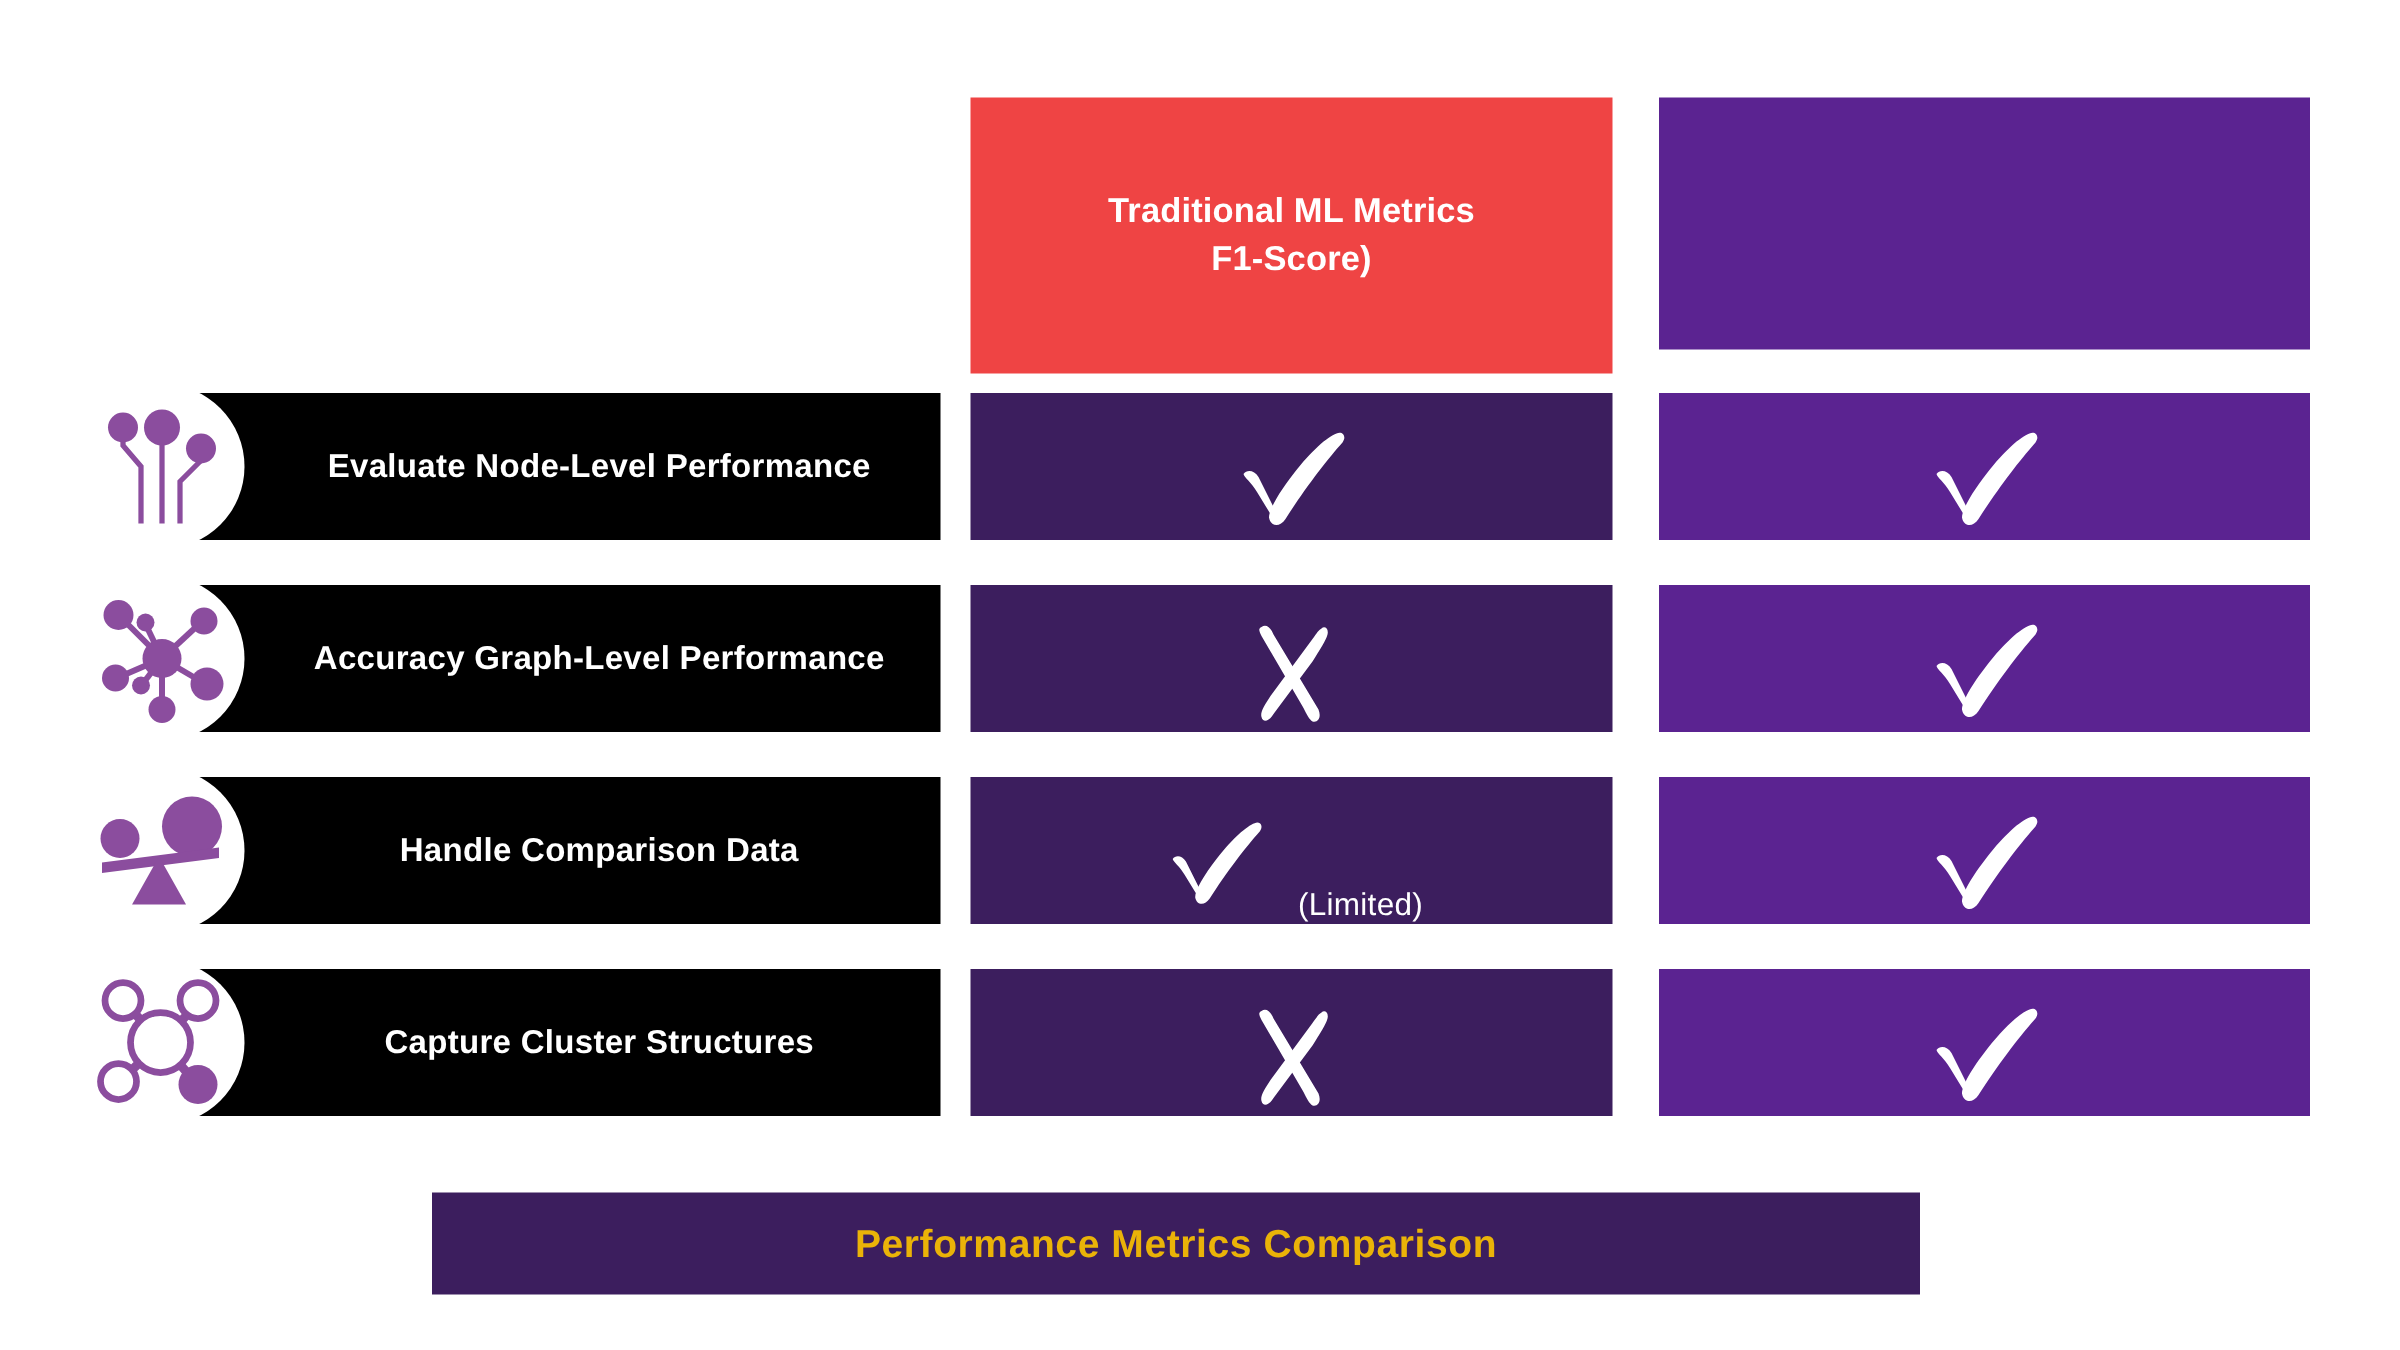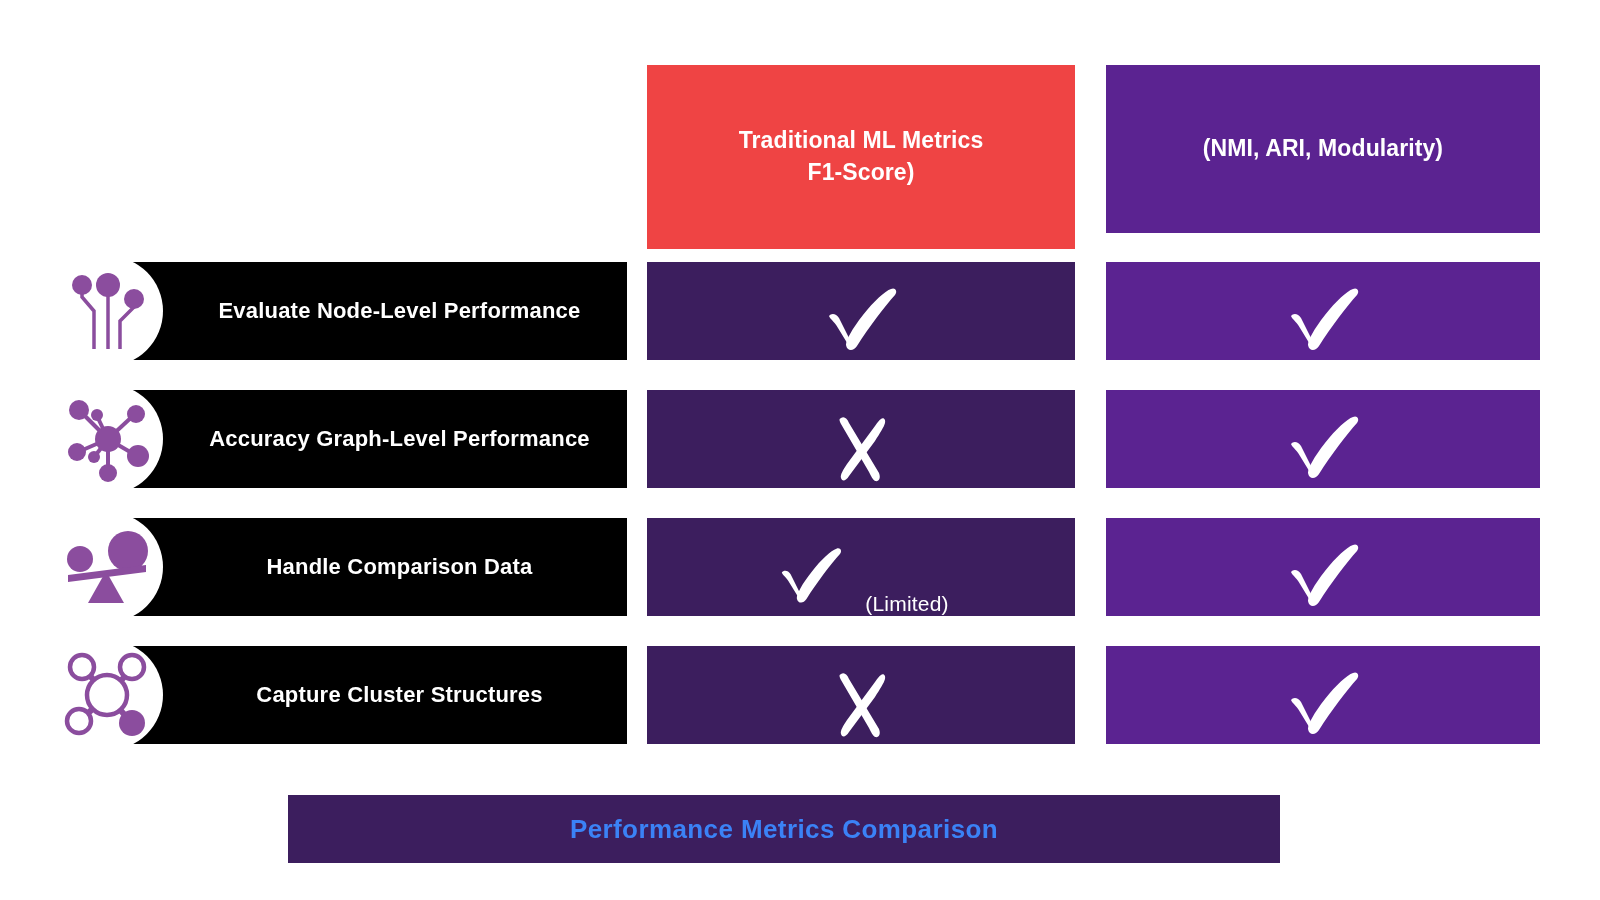--- a/index.html
+++ b/index.html
@@ -140,41 +140,40 @@
     left: 288px;
     top: 795px;
     width: 992px;
     height: 68px;
     background: #3c1e5e;
     display: flex;
     align-items: center;
     justify-content: center;
   }
   .footer-text {
-    color: #3b82f6;
+    color: #eab308;
     font-size: 26px;
     font-weight: bold;
     letter-spacing: 0.4px;
   }
 </style>
 </head>
 <body>
 
 <div class="canvas">
 
   <div class="col-header col-header-1">
     <div>
       <div>Traditional ML Metrics</div>
       <div>F1-Score)</div>
     </div>
   </div>
 
   <div class="col-header col-header-2">
     <div>
-      <div>(NMI, ARI, Modularity)</div>
     </div>
   </div>
 
   <div class="row row-0">
 
     <div class="label-bar">
       <span class="label-text">Evaluate Node-Level Performance</span>
     </div>
 
     <div class="icon-disc">

